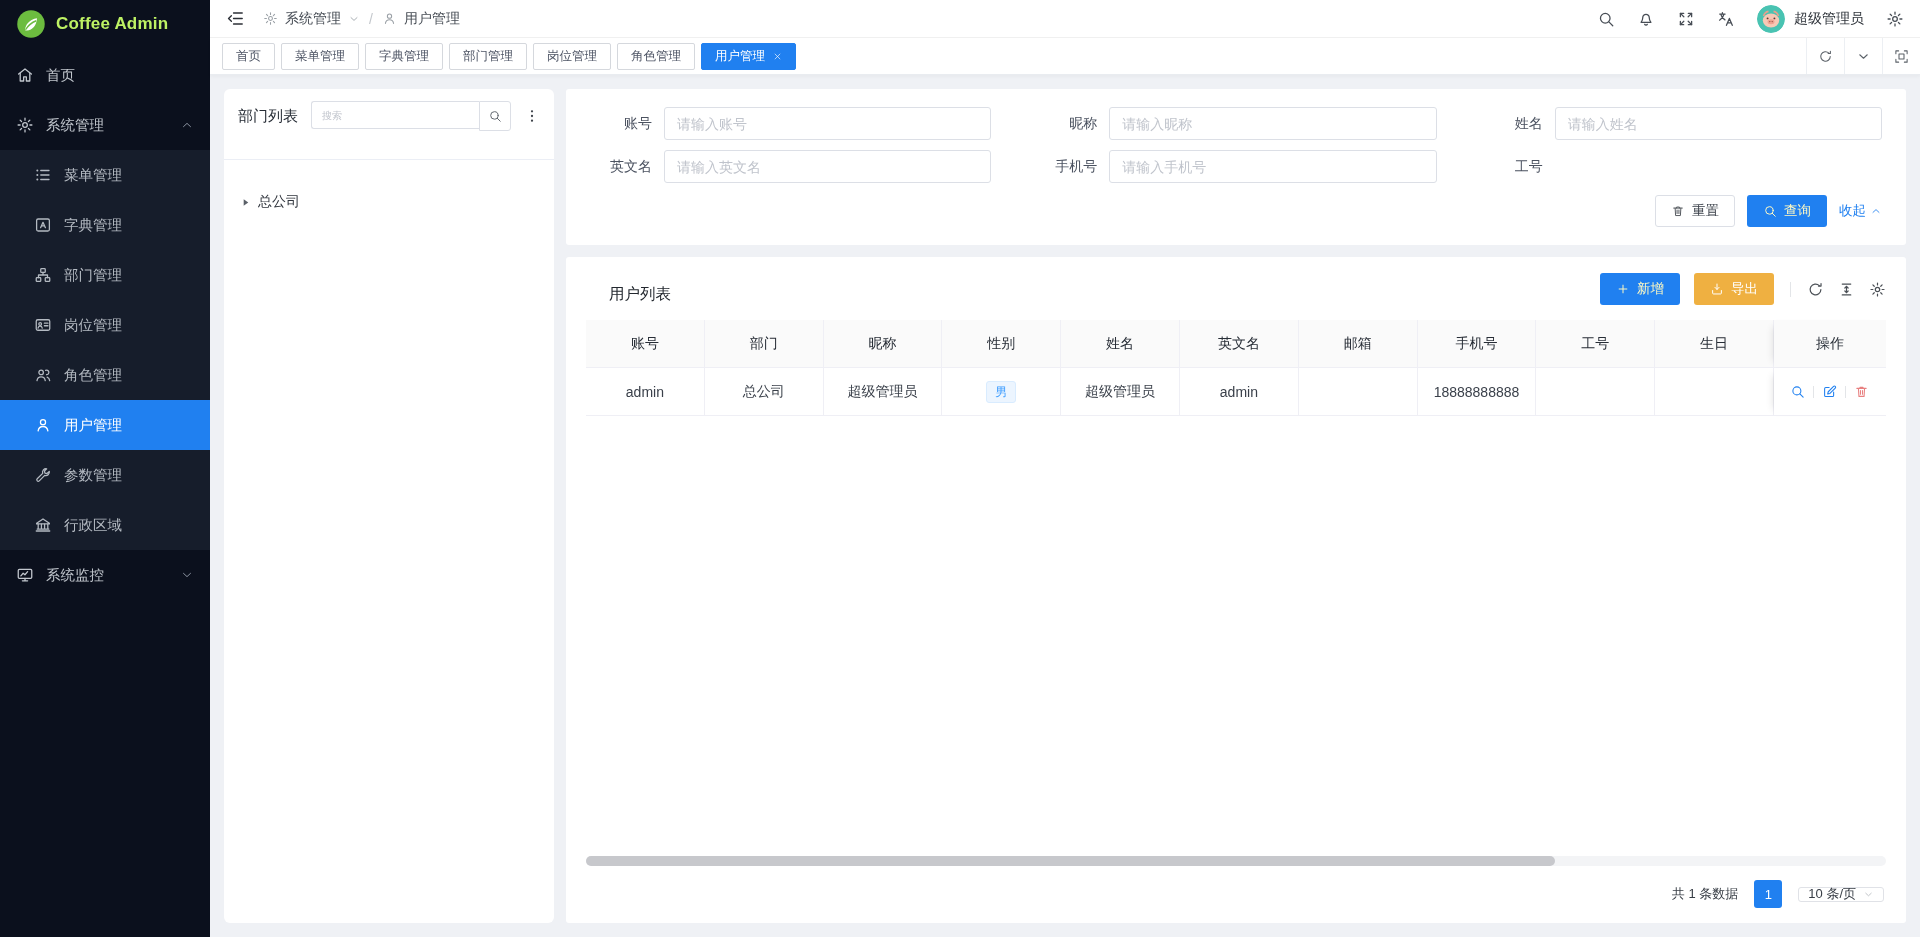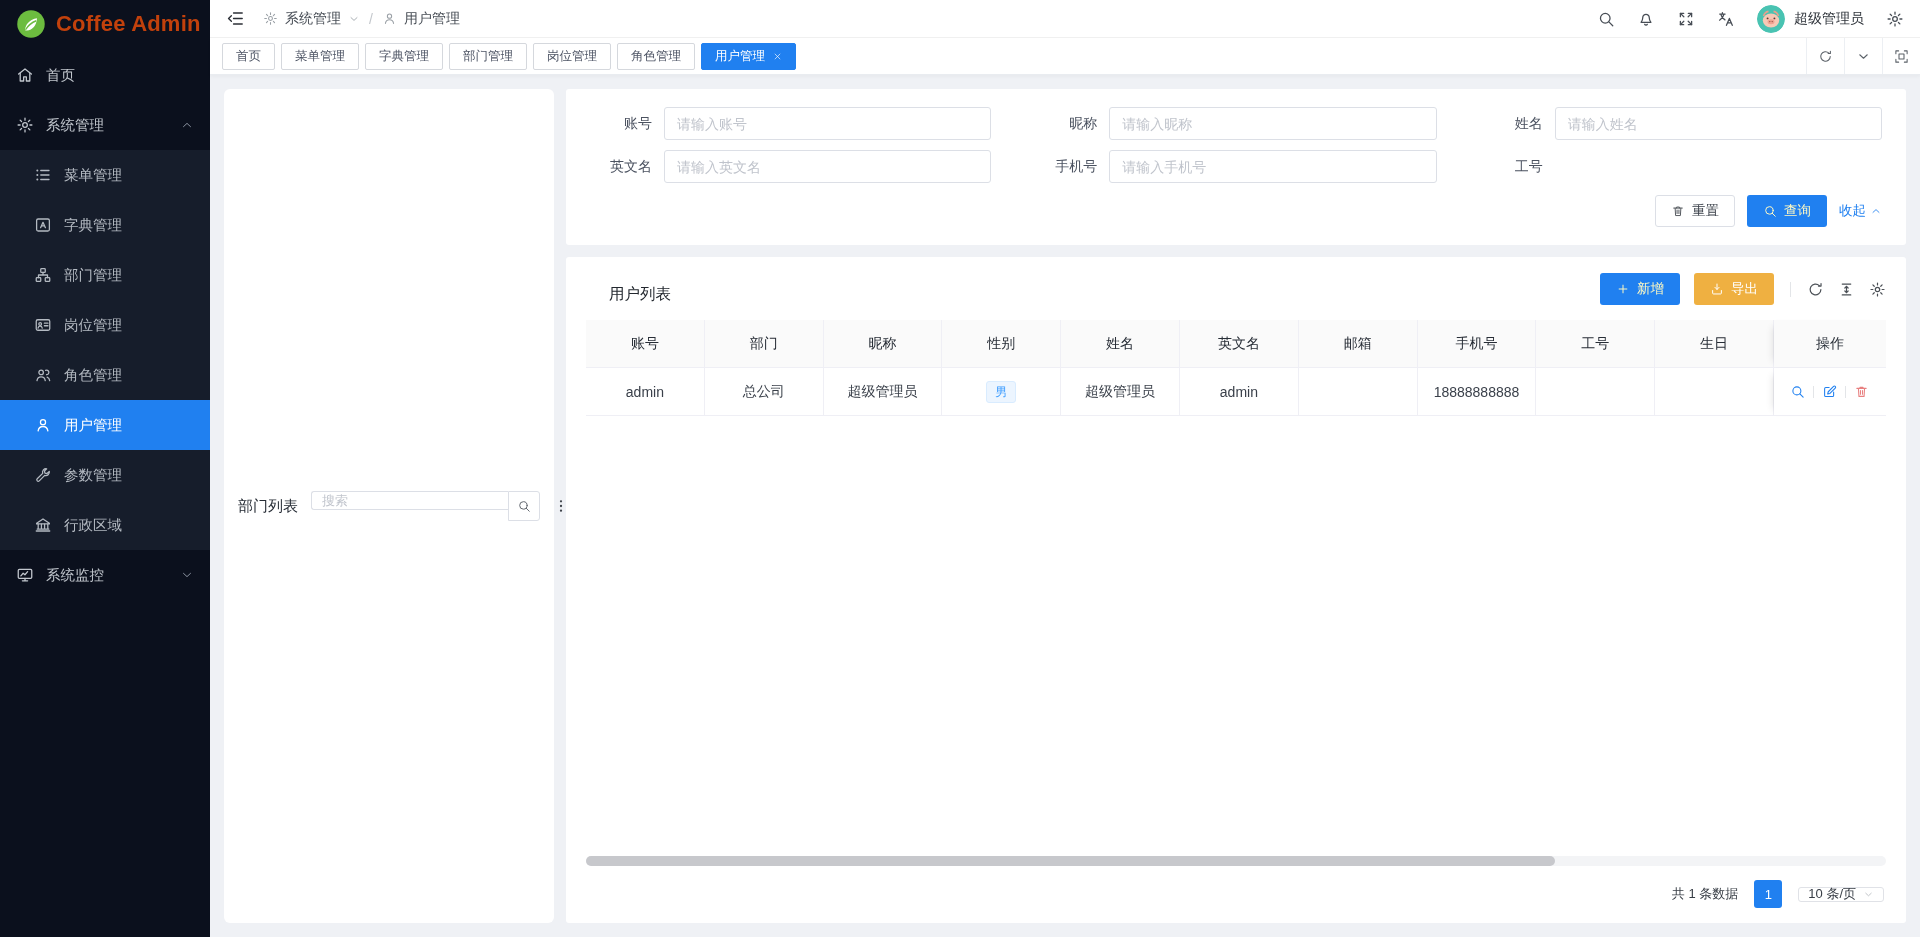--- a/index.html
+++ b/index.html
@@ -4,21 +4,21 @@
 <style>
   *{box-sizing:border-box;margin:0;padding:0;}
   html,body{width:1920px;height:937px;overflow:hidden;}
   body{font-family:"Liberation Sans","DejaVu Sans",sans-serif;background:#eff1f5;}
   .app{width:1920px;height:937px;display:flex;}
 
   
   .sidebar{width:210px;background:#0b101d;color:#c2c7ce;display:flex;flex-direction:column;flex-shrink:0;}
   .logo{height:48px;display:flex;align-items:center;padding-left:16px;gap:10px;flex-shrink:0;}
   .logo-badge{width:30px;height:30px;flex-shrink:0;}
-  .logo-text{color:#c2410c;font-size:22px;font-weight:700;letter-spacing:.2px;}
+  .logo-text{color:#bef264;font-size:17px;font-weight:700;letter-spacing:.2px;}
   .menu{flex:1;overflow:hidden;padding-top:2px;}
   .mi{height:50px;display:flex;align-items:center;padding:0 16px;font-size:14.5px;cursor:pointer;color:#c2c7ce;}
   .mi .ic{width:18px;height:18px;margin-right:12px;flex-shrink:0;}
   .mi .lbl{flex:1;white-space:nowrap;}
   .mi .chev{width:14px;height:14px;margin-right:0;color:#8b93a0;}
   .submenu{background:#161d2b;}
   .submenu .mi{padding-left:34px;color:#b4bac2;}
   .mi.active{background:#2080f0;color:#fff;}
   .mi.active .ic{color:#fff;}
 
@@ -40,25 +40,25 @@
   .tab{height:27px;display:inline-flex;align-items:center;gap:8px;padding:0 13px;border:1px solid #d5d8dd;border-radius:2px;margin-right:6px;font-size:12.5px;color:#4e5565;background:#fff;cursor:pointer;white-space:nowrap;}
   .tab.active{background:#2080f0;border-color:#2080f0;color:#fff;}
   .tab .tx{width:9px;height:9px;display:inline-block;}
   .tabctrl{margin-left:auto;display:flex;height:100%;}
   .tc{width:38px;height:100%;border-left:1px solid #eceff3;display:flex;align-items:center;justify-content:center;color:#5c6269;cursor:pointer;}
   .tc .ic{width:15px;height:15px;}
 
   .content{flex:1;display:flex;padding:14px;gap:12px;min-height:0;}
 
   
-  .dept{width:330px;background:#fff;border-radius:6px;display:flex;flex-direction:row;flex-shrink:0;gap:16px;}
+  .dept{width:330px;background:#fff;border-radius:6px;display:flex;flex-direction:column;flex-shrink:0;gap:16px;}
   .dept-head{display:flex;align-items:center;padding:12px 14px;gap:13px;}
   .dept-title{font-size:15px;color:#262c35;font-weight:500;white-space:nowrap;}
   .sgroup{display:flex;flex:1;min-width:0;}
-  .sinput{flex:1;min-width:0;height:19px;border:1px solid #dcdfe6;border-right:none;border-radius:3px 0 0 3px;padding:0 10px;font-size:13px;color:#c2410c;outline:none;}
+  .sinput{flex:1;min-width:0;height:28px;border:1px solid #dcdfe6;border-right:none;border-radius:3px 0 0 3px;padding:0 10px;font-size:10px;color:#c2410c;outline:none;}
   .sinput::placeholder{color:#c0c4cc;}
   .sbtn{width:32px;height:30px;border:1px solid #dcdfe6;border-radius:0 3px 3px 0;background:#fff;display:flex;align-items:center;justify-content:center;color:#62676e;cursor:pointer;flex-shrink:0;}
   .sbtn .ic{width:14px;height:14px;}
   .kebab{width:16px;height:16px;color:#3f444b;cursor:pointer;flex-shrink:0;}
   .dept-divider{height:1px;background:#ebeef5;}
   .tree{padding:9px 4px;}
   .tnode{display:flex;align-items:center;gap:7px;padding:8px 12px;font-size:14px;color:#30353d;cursor:pointer;}
   .caret{width:11px;height:11px;color:#5a6068;flex-shrink:0;}
 
   

